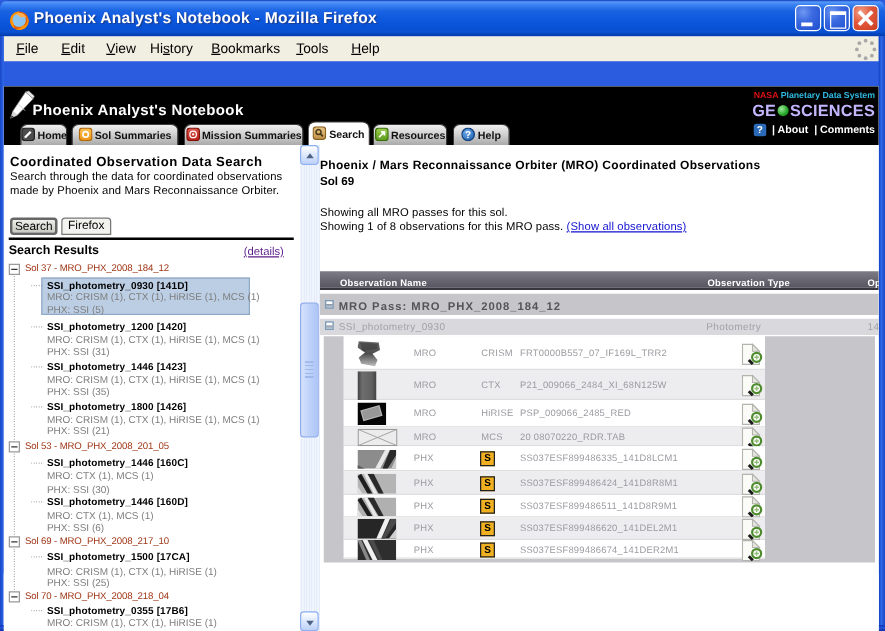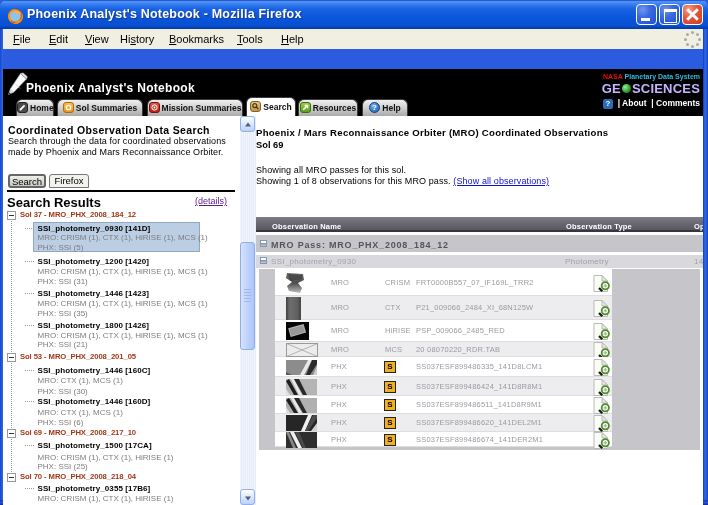--- a/index.html
+++ b/index.html
@@ -60,25 +60,25 @@
 .tab.active { background:#fff; height:19px; top:28px; z-index:2; line-height:19px;}
 .ticn { vertical-align:-2px; margin-right:2px; }
 
 #lpanel { position:absolute; left:0; top:47px; width:237px; height:390px; background:#fff; overflow:hidden; }
 #lpanel .h1 { position:absolute; left:5px; top:8px; font-size:10.5px; font-weight:bold; letter-spacing:0.35px;}
 #lpanel .desc { position:absolute; left:5px; top:20px; width:228px; font-size:9px; line-height:10.5px; letter-spacing:0.1px;}
 .stab { position:absolute; height:14px; font-size:9.5px; text-align:center; line-height:12px; }
 #stab1 { left:5px; top:58px; width:38px; background:linear-gradient(180deg,#eeeeea,#c9c9c2); border:2px solid #666; border-radius:3px; }
 #stab2 { left:46px; top:58px; width:40px; background:#f2f2ee; border:1px solid #777; border-radius:3px 3px 0 0; }
 #lhr { position:absolute; left:4px; top:74px; width:228px; height:1.5px; background:#000; }
-#lpanel .h2 { position:absolute; left:4px; top:79px; font-size:13px; font-weight:bold; }
+#lpanel .h2 { position:absolute; left:4px; top:79px; font-size:10px; font-weight:bold; }
 #lpanel .details { position:absolute; left:192px; top:80px; font-size:9px; color:#5a1d8a; text-decoration:underline; }
 
 .tl { position:absolute; white-space:nowrap; font-size:8px; }
-.tl.sol { color:#a03818; font-weight:bold; left:17px; font-size:7.7px; letter-spacing:-0.1px;}
+.tl.sol { color:#a03818; font-weight:normal; left:17px; font-size:7.7px; letter-spacing:-0.1px;}
 .tl.name { color:#000; font-weight:bold; left:34.5px; letter-spacing:0.1px;}
 .tl.det { color:#7d7d7d; left:34.5px; letter-spacing:0;}
 #sel { position:absolute; left:30px; top:106px; width:167px; height:30px; background:#bccee4; border:1px solid #90a8c8; }
 .exp { position:absolute; left:4px; width:9px; height:9px; border:1px solid #999; background:#fff; }
 .exp:after { content:""; position:absolute; left:1px; top:3px; width:5px; height:1px; background:#333; }
 .dotv { position:absolute; width:1px; background-image:linear-gradient(180deg,#999 50%,transparent 50%); background-size:1px 2px; }
 .doth { position:absolute; height:1px; background-image:linear-gradient(90deg,#999 50%,transparent 50%); background-size:2px 1px; }
 
 #lvs { position:absolute; left:237px; top:47px; width:16px; height:389px;
   background:repeating-linear-gradient(90deg,#f0f4fd 0 1px,#e6ecf9 1px 2px); }

